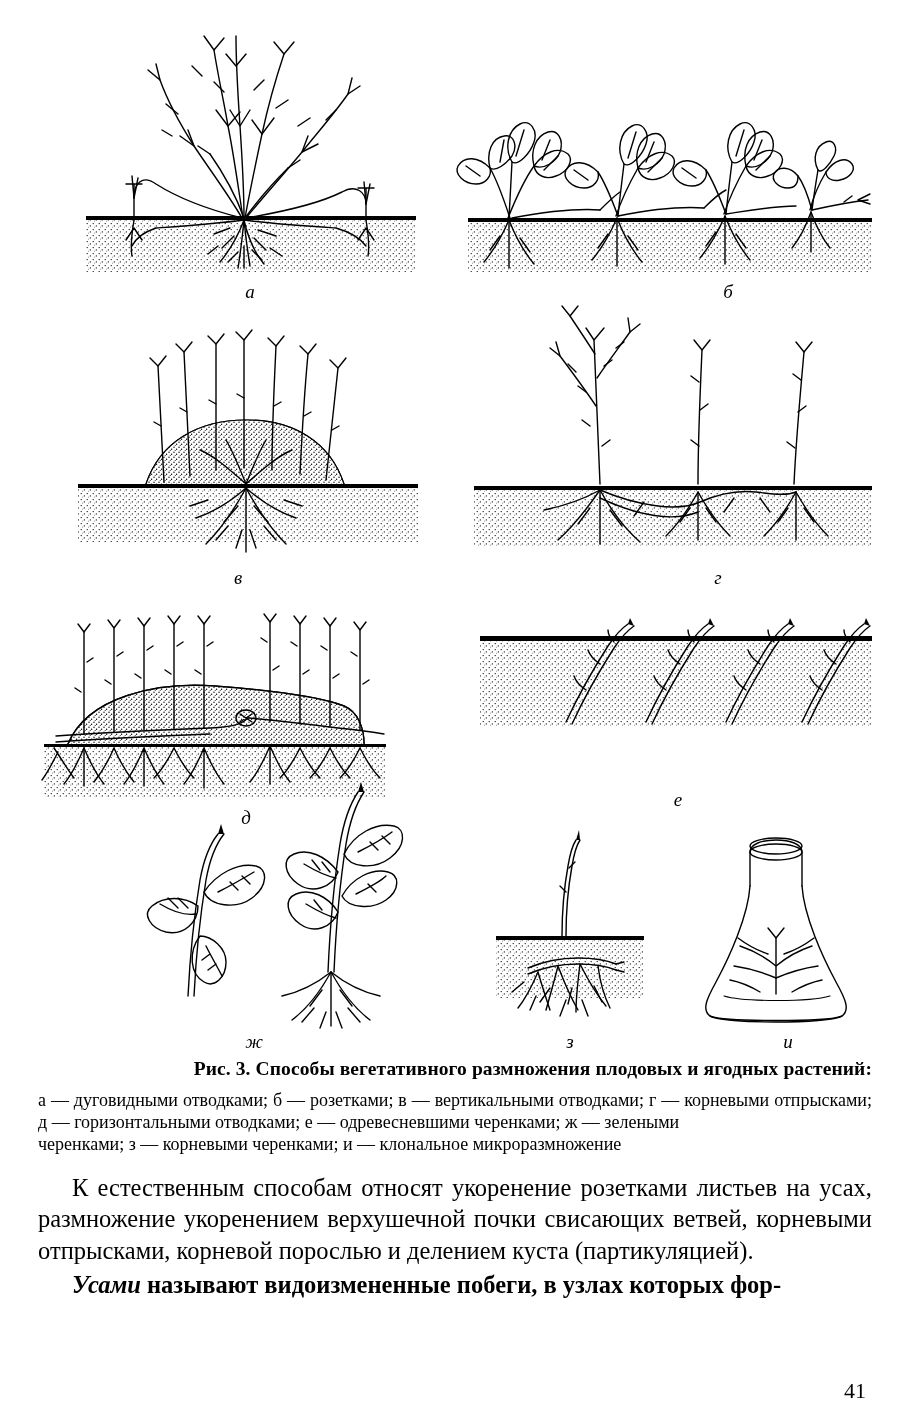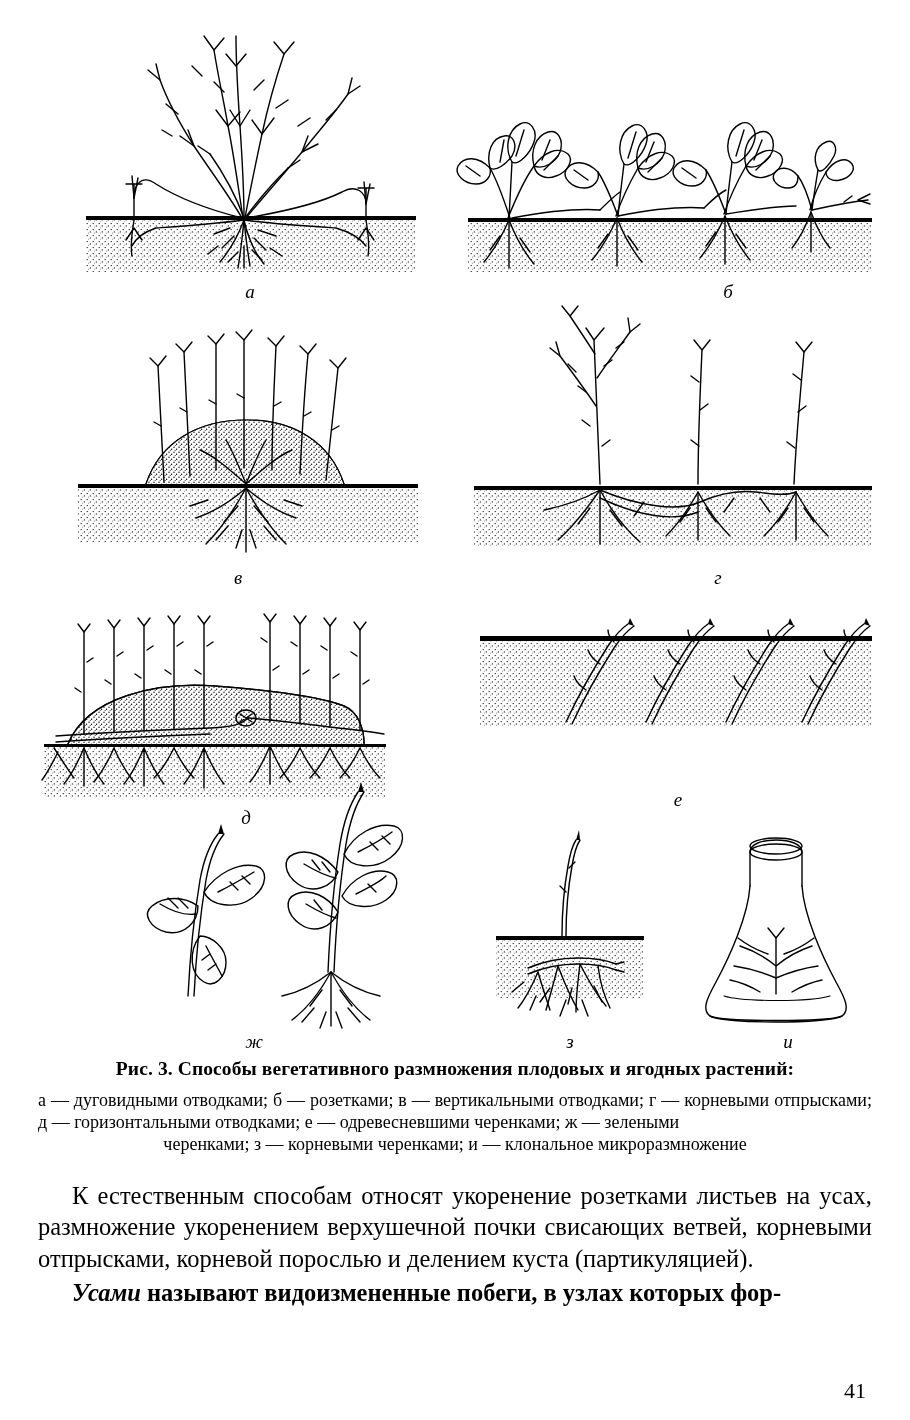--- a/index.html
+++ b/index.html
@@ -25,40 +25,39 @@
   .figure {
     position: relative;
     width: 834px;
     height: 1050px;
     margin: 6px auto 0 auto;
   }
   .figure svg {
     display: block;
   }
   .fig-caption {
-    text-align: center;
+    text-align: right;
     font-weight: bold;
     font-size: 19.5px;
     margin-top: 2px;
     letter-spacing: 0.1px;
   }
   .fig-legend {
     font-size: 18px;
     line-height: 1.22;
     margin-top: 10px;
     text-align: justify;
   }
   .fig-legend .last-line {
-    text-align: center;
     display: block;
   }
   .body-text {
     font-size: 24.5px;
     line-height: 1.29;
-    margin-top: 24px;
+    margin-top: 16px;
     text-align: justify;
   }
   .body-text p {
     margin: 0;
     text-indent: 34px;
   }
   .body-text p + p {
     margin-top: 2px;
     font-weight: bold;
   }

